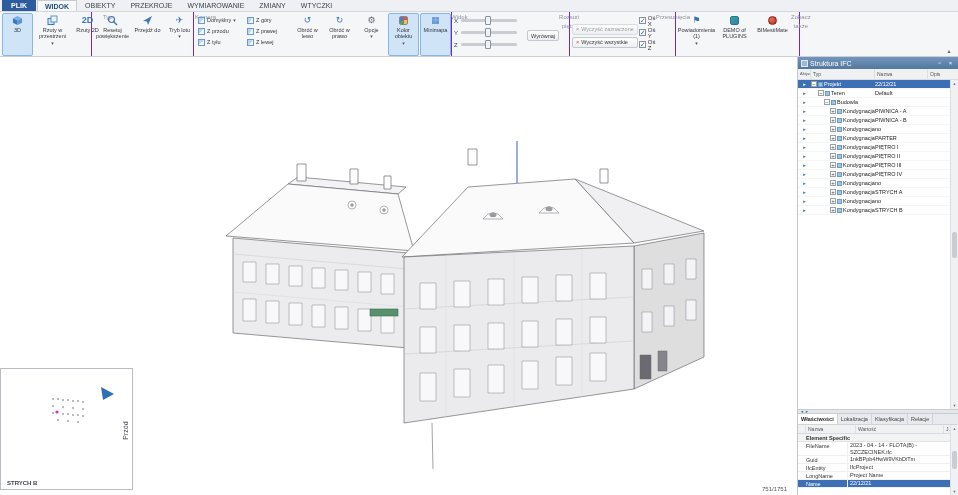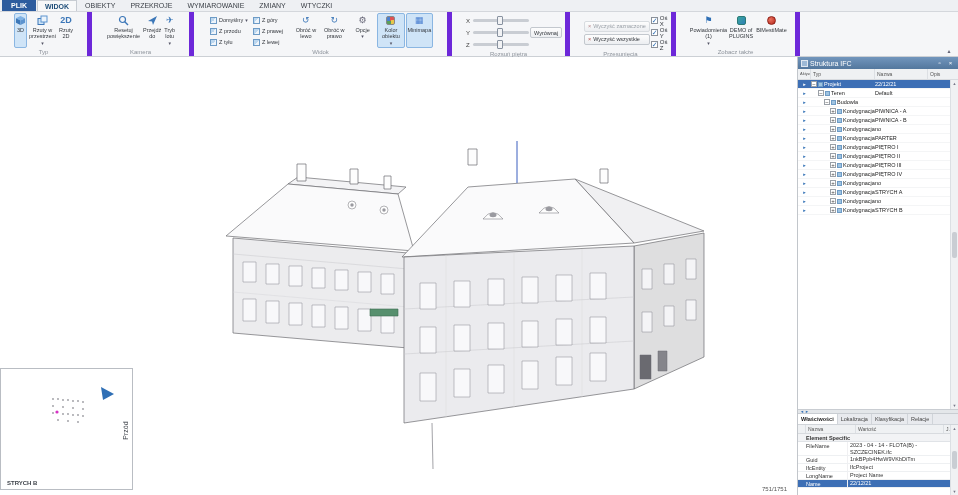--- a/index.html
+++ b/index.html
@@ -7,21 +7,21 @@
   body{position:relative;background:#fff;font-family:"Liberation Sans",sans-serif;color:#333}
 
   
   .tabbar{position:absolute;top:0;left:0;width:958px;height:12px;background:#eef0f3;border-bottom:1px solid #d4d7dc;display:flex;align-items:flex-end;gap:1px;padding-left:2px}
   .tab-file{height:11px;line-height:11px;padding:0 9px;background:#2d5c9e;color:#fff;font-size:7px;font-weight:bold}
   .tab{height:11px;line-height:11px;padding:0 7px;font-size:7px;color:#3a3f46}
   .tab.active{background:#f7f8f9;border:1px solid #c7ccd2;border-bottom:0;color:#1f4e79;font-weight:bold}
 
   
   .ribbon{position:absolute;top:12px;left:0;width:958px;height:45px;background:#f5f6f8;border-bottom:1px solid #ccd0d5;display:flex}
-  .rgroup{display:flex;flex-direction:column;border-right:5px solid #6d28d9;padding:1px 14px 0}
+  .rgroup{display:flex;flex-direction:row;border-right:1px solid #6d28d9;padding:1px 2px 0}
   .rbody{flex:1;display:flex;align-items:stretch;gap:1px}
   .rlabel{height:9px;line-height:9px;text-align:center;font-size:6px;color:#8d939b}
   .bigbtn{width:31px;display:flex;flex-direction:column;align-items:center;gap:1px;padding:1px 0;font-size:5.5px;line-height:1.15;text-align:center;color:#33373d;border:1px solid transparent;border-radius:2px}
   .bigbtn.wide{width:37px}
   .bigbtn .bicon{height:11px;display:flex;align-items:center;justify-content:center;font-size:9px;color:#3c77b8}
   .bigbtn.hl{background:#cfe4f7;border-color:#8ab6e2}
   .vcol{display:flex;flex-direction:column;gap:1px;padding-top:2px}
   .smallbtn{display:flex;align-items:center;gap:2px;height:10px;padding:0 2px;font-size:5.5px;color:#33373d}
   .facecube{width:7px;height:7px;border:1px solid #6d9bc6;background:linear-gradient(135deg,#bcd7ef 50%,#eef4fa 50%);flex:none}
   .dd{font-size:5px;color:#556}

